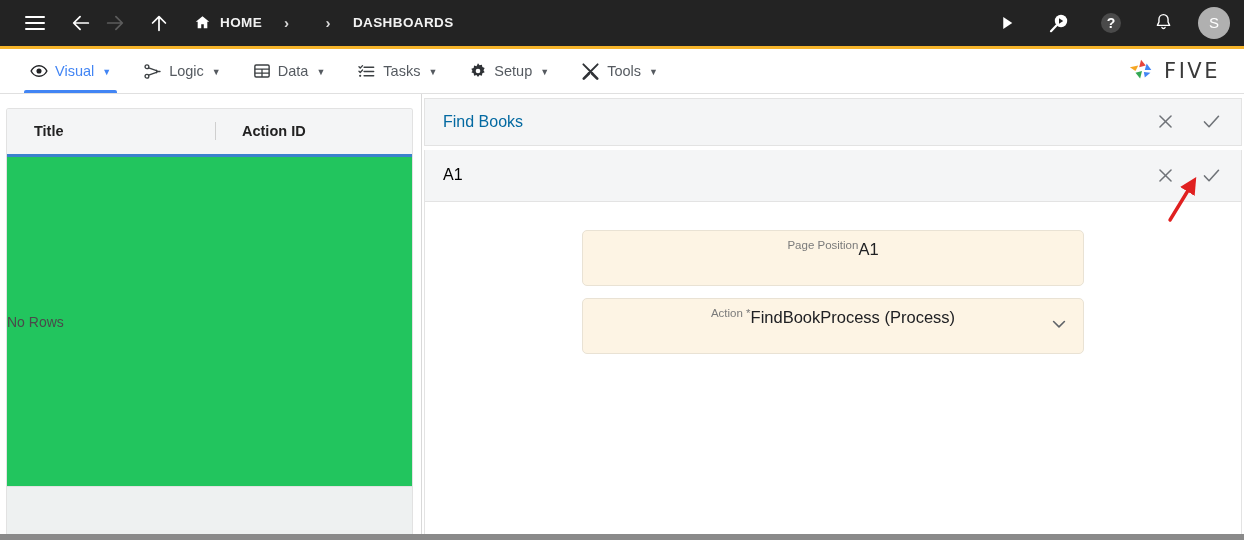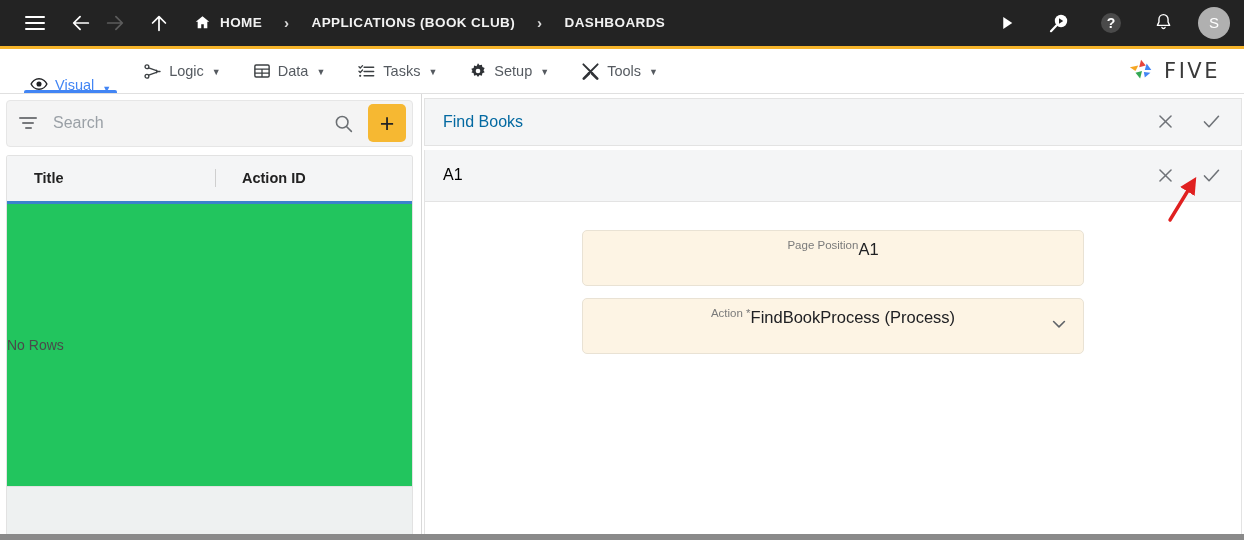--- a/index.html
+++ b/index.html
@@ -67,21 +67,21 @@
   }
   .menuitem {
     display: flex; align-items: center; gap: 7px;
     padding: 0 16px;
     font-size: 14.5px;
     color: #555a60;
     position: relative;
     cursor: pointer;
   }
   .menuitem .caret { font-size: 9px; margin-left: 1px; position: relative; top: 1px; }
-  .menuitem.active { color: #4285f4; align-items: flex-end; }
+  .menuitem.active { color: #4285f4; }
   .menuitem.active .underline {
     position: absolute; left: 10px; right: 10px; bottom: 0;
     height: 3px; background: #4285f4; border-radius: 2px 2px 0 0;
   }
   .menu-icon { display: flex; align-items: center; color: #3c4043; }
   .menuitem.active .menu-icon { color: #202124; }
 
   .logo-wrap {
     margin-left: auto;
     display: flex; align-items: center; gap: 7px;
@@ -291,21 +291,20 @@
     <div style="width:18px"></div>
 
     <div class="crumb">
       <span style="display:flex;align-items:center;gap:9px;">
         <svg width="17" height="17" viewBox="0 0 24 24">
           <path d="M12 3L2.5 11h2.7v9h5v-5.6h3.6V20h5v-9h2.7z" fill="#ffffff"></path>
         </svg>
         <span>HOME</span>
       </span>
       <span class="crumb-sep">›</span>
-      <span>APPLICATIONS (BOOK CLUB)</span>
       <span class="crumb-sep">›</span>
       <span>DASHBOARDS</span>
     </div>
 
     <div class="topbar-right">
       <div class="icon-btn">
         <svg width="18" height="18" viewBox="0 0 24 24">
           <path d="M7 4l12 8-12 8z" fill="#ffffff"></path>
         </svg>
       </div>
@@ -420,35 +419,20 @@
         <path d="M18 16 L25 17 L19 22 Z" fill="#4285f4"></path>
       </svg>
       <span class="logo-text">FIVE</span>
     </div>
   </div>
 
   <div class="body-area">
 
     <div class="left-panel">
 
-      <div class="search-card">
-        <div class="filter-icon">
-          <span></span>
-            <span></span>
-            <span></span>
-        </div>
-        <input class="search-input" type="text" placeholder="Search" style="">
-        <div style="width:34px;display:flex;align-items:center;justify-content:center;">
-          <svg width="21" height="21" viewBox="0 0 24 24">
-            <circle cx="10.5" cy="10.5" r="6.6" fill="none" stroke="#6b6f73" stroke-width="1.8"></circle>
-            <path d="M15.4 15.4L21 21" stroke="#6b6f73" stroke-width="1.8" stroke-linecap="round"></path>
-          </svg>
-        </div>
-        <button class="add-btn">+</button>
-      </div>
 
       <div class="grid-card">
         <div class="grid-head">
           <div class="col c1">
             <span>Title</span>
           </div>
           <div class="col c2">
             <span class="col-divider"></span>
             <span>Action ID</span>
           </div>

